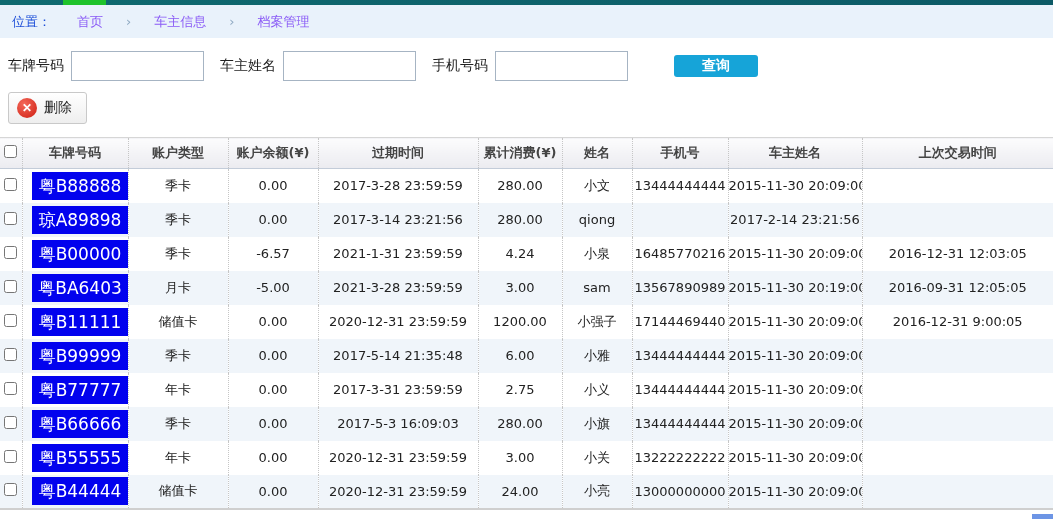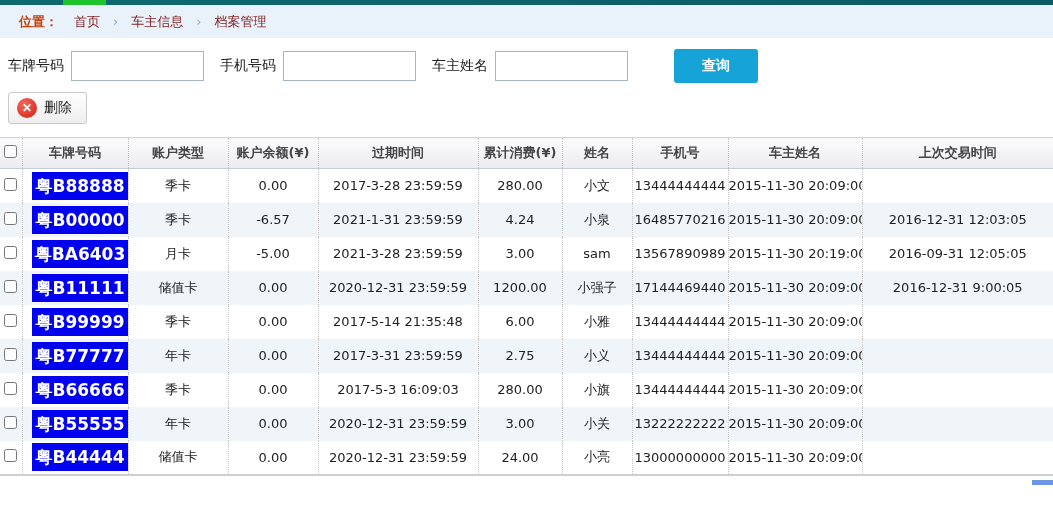--- a/index.html
+++ b/index.html
@@ -6,31 +6,31 @@
   html,body { width: 1053px; height: 519px; overflow: hidden; background: #fff;
     font-family: "DejaVu Sans", "Liberation Sans", sans-serif; }
 
   
   .topbar { height: 5px; background: linear-gradient(90deg,#0f6a70,#0c5a66); position: relative; }
   .topbar-green { position: absolute; left: 63px; top: 0; width: 43px; height: 5px; background: #1fc32b; }
 
   
   .breadcrumb { height: 33px; background: #e9f2fb; display: flex; align-items: center;
     padding: 0 12px; font-size: 13px; color: #222; }
-  .crumb-label { font-weight: bold; color: #c2410c; margin-right: 8px; margin-left: 7px; }
-  .crumb-link { color: #7f1d1d; cursor: pointer; margin: 0 8px; }
+  .crumb-label { font-weight: normal; color: #1d4ed8; margin-right: 8px; }
+  .crumb-link { color: #8b5cf6; cursor: pointer; margin: 0 18px; }
   .crumb-sep { color: #8fa9c2; margin: 0 5px; font-size: 13px; }
 
   
   .search-row { display: flex; align-items: center; padding: 13px 8px 11px 8px; height: 54px; }
   .search-field { display: flex; align-items: center; margin-right: 16px; }
   .search-field label { font-size: 14px; color: #222; margin-right: 7px; white-space: nowrap; }
   .search-field input { width: 133px; height: 30px; border: 1px solid #a6b4c3; background: #fff;
     font-size: 13px; padding: 0 5px; outline: none; }
-  .btn-query { width: 84px; height: 34px; background: #16a4d8; color: #fff; border: none;
+  .btn-query { width: 84px; height: 22px; background: #16a4d8; color: #fff; border: none;
     border-radius: 3px; font-size: 14px; font-weight: bold; margin-left: 30px; cursor: pointer; }
 
   
   .toolbar { padding: 0 8px 13px 8px; height: 45px; }
   .btn-delete { display: inline-flex; align-items: center; gap: 7px; height: 32px; padding: 0 14px 0 8px;
     background: linear-gradient(#ffffff,#eeeeee); border: 1px solid #c9c9c9; border-radius: 3px;
     font-size: 14px; color: #222; cursor: pointer; }
   .del-icon { width: 20px; height: 20px; border-radius: 50%;
     background: radial-gradient(circle at 35% 30%, #f4695a, #ce1d11); color: #fff;
     display: inline-flex; align-items: center; justify-content: center;
@@ -42,21 +42,21 @@
     border-top: 1px solid #d6d6d6; border-bottom: 1px solid #c3ccd9;
     font-size: 13px; color: #444; font-weight: bold; text-align: center; }
   th, td { border-right: 1px dotted #c6c6c6; }
   th:last-child, td:last-child { border-right: none; }
   tbody td { height: 34px; text-align: center; font-size: 13px; color: #222; overflow: hidden; white-space: nowrap; }
   tbody tr:nth-child(even) td { background: #f0f5fa; }
   tbody { border-bottom: 2px solid #cfcfcf; }
   .c-check input, .h-check input { width: 13px; height: 13px; cursor: pointer; }
   .c-plate { text-align: left !important; padding: 0; }
   .plate { display: inline-block; margin-left: 9px; width: 97px; height: 28px; line-height: 28px;
-    background: #0202ee; color: #fff; font-weight: bold; font-size: 17px; text-align: center;
+    background: #0202ee; color: #fff; font-weight: normal; font-size: 17px; text-align: center;
     vertical-align: middle; cursor: pointer; }
 
   
   .hscroll { position: relative; height: 11px; background: #fff; }
   .hscroll-thumb { position: absolute; right: 0; bottom: 2px; width: 21px; height: 5px; background: #6d95e5; }
 </style>
 </head>
 <body>
 
 <div class="topbar">
@@ -71,25 +71,25 @@
   <span class="crumb-sep">›</span>
   <span class="crumb-link">档案管理</span>
 </div>
 
 <div class="search-row">
   <div class="search-field">
     <label>车牌号码</label>
     <input type="text" value="" style="">
   </div>
   <div class="search-field">
-    <label>手机号码</label>
+    <label>车主姓名</label>
     <input type="text" value="" style="">
   </div>
   <div class="search-field">
-    <label>车主姓名</label>
+    <label>手机号码</label>
     <input type="text" value="" style="">
   </div>
   <button class="btn-query">查询</button>
 </div>
 
 <div class="toolbar">
   <button class="btn-delete">
     <span class="del-icon">✕</span>
     <span>删除</span>
   </button>
@@ -129,20 +129,32 @@
     <td>季卡</td>
     <td>0.00</td>
     <td>2017-3-28 23:59:59</td>
     <td>280.00</td>
     <td>小文</td>
     <td>13444444444</td>
     <td>2015-11-30 20:09:00</td>
     <td></td>
   </tr>
 
+  <tr>
+    <td class="c-check"><input type="checkbox" style=""></td>
+    <td class="c-plate"><span class="plate">琼A89898</span></td>
+    <td>季卡</td>
+    <td>0.00</td>
+    <td>2017-3-14 23:21:56</td>
+    <td>280.00</td>
+    <td>qiong</td>
+    <td></td>
+    <td>2017-2-14 23:21:56</td>
+    <td></td>
+  </tr>
 
   <tr>
     <td class="c-check"><input type="checkbox" style=""></td>
     <td class="c-plate"><span class="plate">粤B00000</span></td>
     <td>季卡</td>
     <td>-6.57</td>
     <td>2021-1-31 23:59:59</td>
     <td>4.24</td>
     <td>小泉</td>
     <td>16485770216</td>

